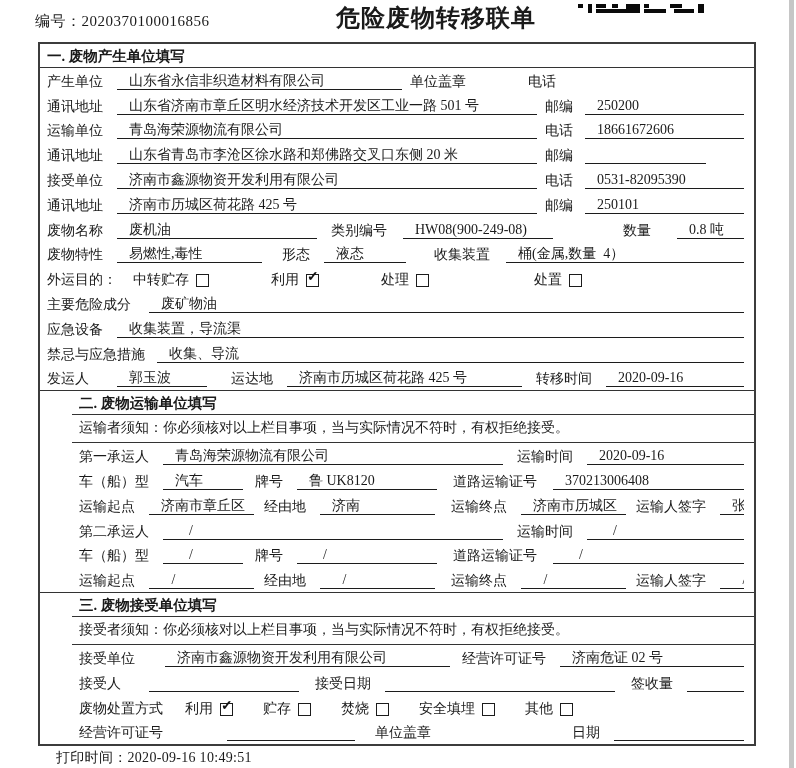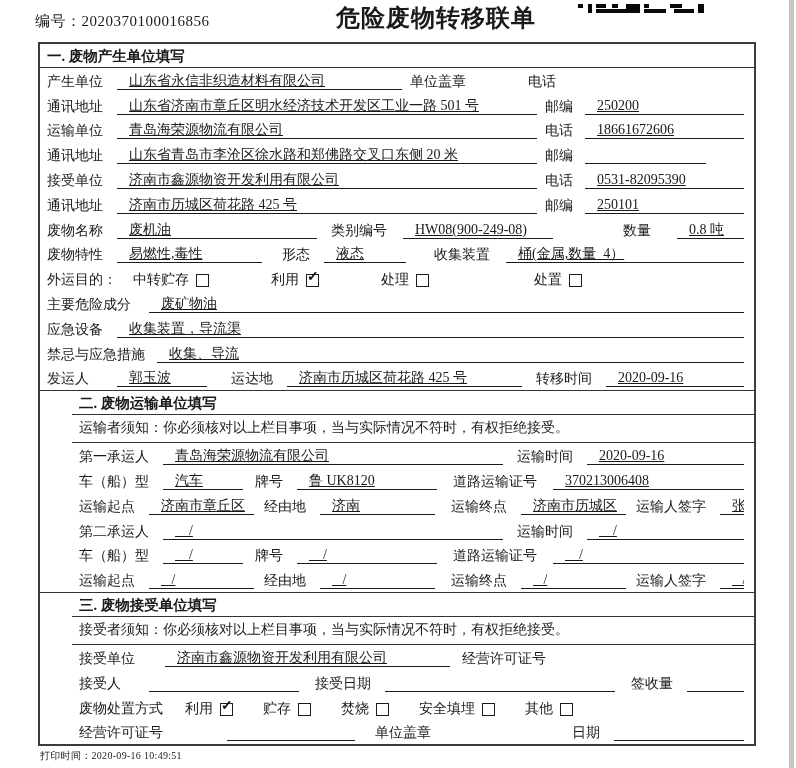--- a/index.html
+++ b/index.html
@@ -17,29 +17,29 @@
   
   .form-table{position:absolute;left:38px;top:42px;width:718px;border:2px solid #3c3c3c;background:#fff;box-sizing:border-box;}
   .section:not(:first-child){border-top:1.5px solid #333;padding-left:32px;}
   .sec-title{font-weight:bold;height:24px;line-height:23px;padding:1px 8px 0 7px;
     border-bottom:1.5px solid #333;font-size:14.5px;box-sizing:border-box;}
   .row{height:24.8px;display:flex;align-items:flex-end;padding:0 10px 3px 7px;
     font-size:14px;line-height:17px;box-sizing:border-box;}
   .row.notice{height:28px;border-bottom:1.5px solid #333;padding-bottom:6px;}
   .lbl{flex:0 0 auto;white-space:pre;overflow:visible;}
   .val{flex:0 0 auto;border-bottom:1.5px solid #1c1c1c;padding:0 4px 0 12px;
-    white-space:pre;overflow:hidden;box-sizing:border-box;min-height:17px;text-decoration:underline;}
+    white-space:pre;overflow:hidden;box-sizing:border-box;min-height:17px;}
   .val.flex{flex:1 1 30px;}
   .gapc{flex:0 0 auto;}
   .chkwrap{flex:0 0 auto;display:flex;align-items:flex-end;}
   .box{width:11px;height:11px;border:1.5px solid #1c1c1c;display:inline-block;position:relative;
     margin-left:7px;margin-bottom:1px;background:#fff;}
   .box .tick{position:absolute;left:0px;top:-7px;font-size:14px;font-weight:bold;color:#111;}
   
-  .print-time{position:absolute;left:40px;top:749px;font-size:10px;letter-spacing:.3px;}
+  .print-time{position:absolute;left:56px;top:749px;font-size:14px;letter-spacing:.3px;}
 </style>
 </head>
 <body>
 
 <div class="doc-no"><span>编号：</span><span>2020370100016856</span></div>
 
 <div class="doc-title">危险废物转移联单</div>
 
 <div class="qr-frag">
   <svg width="132" height="10" viewBox="0 0 132 10" xmlns="http://www.w3.org/2000/svg">
@@ -286,20 +286,21 @@
       <div class="row notice">
         <span class="lbl">接受者须知：你必须核对以上栏目事项，当与实际情况不符时，有权拒绝接受。</span>
       </div>
       <div class="row">
         <span class="lbl" style="width: 62px;">接受单位</span>
         <span class="gapc" style="width: 24px;"></span>
         <span class="val" style="width: 285px;">济南市鑫源物资开发利用有限公司</span>
         <span class="gapc" style="width: 12px;"></span>
         <span class="lbl" style="width: 90px;">经营许可证号</span>
         <span class="gapc" style="width: 8px;"></span>
+        <span class="val flex">济南危证 02 号</span>
       </div>
       <div class="row">
         <span class="lbl" style="width: 62px; margin-top: 7px;">接受人</span>
         <span class="gapc" style="width: 8px;"></span>
         <span class="val" style="width: 150px;"></span>
         <span class="gapc" style="width: 16px;"></span>
         <span class="lbl" style="width: 62px;">接受日期</span>
         <span class="gapc" style="width: 8px;"></span>
         <span class="val" style="width: 230px;"></span>
         <span class="gapc" style="width: 16px;"></span>

